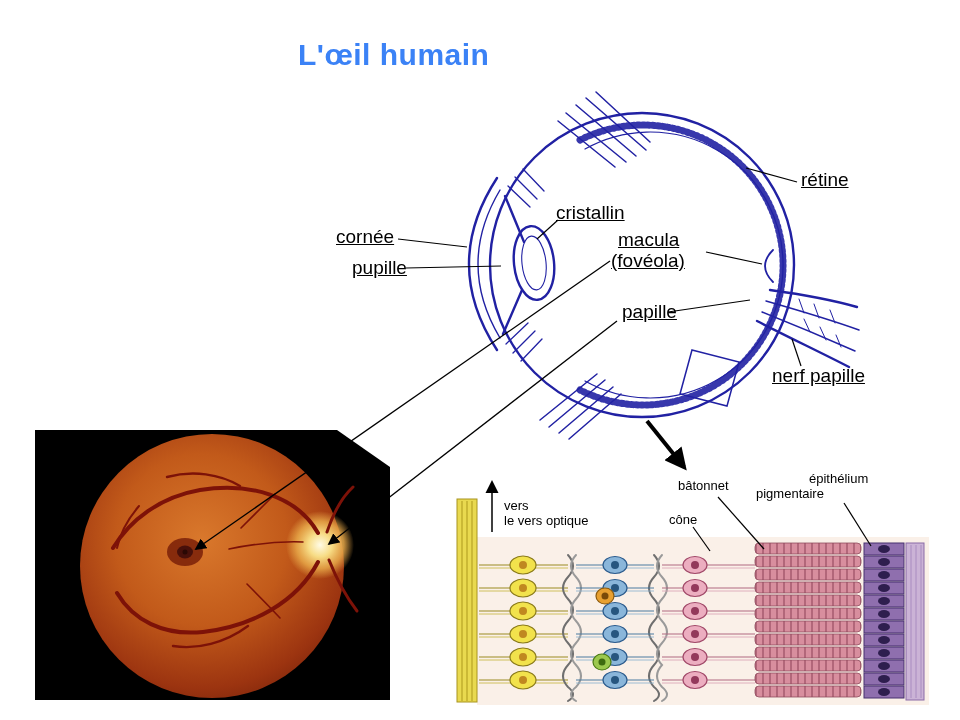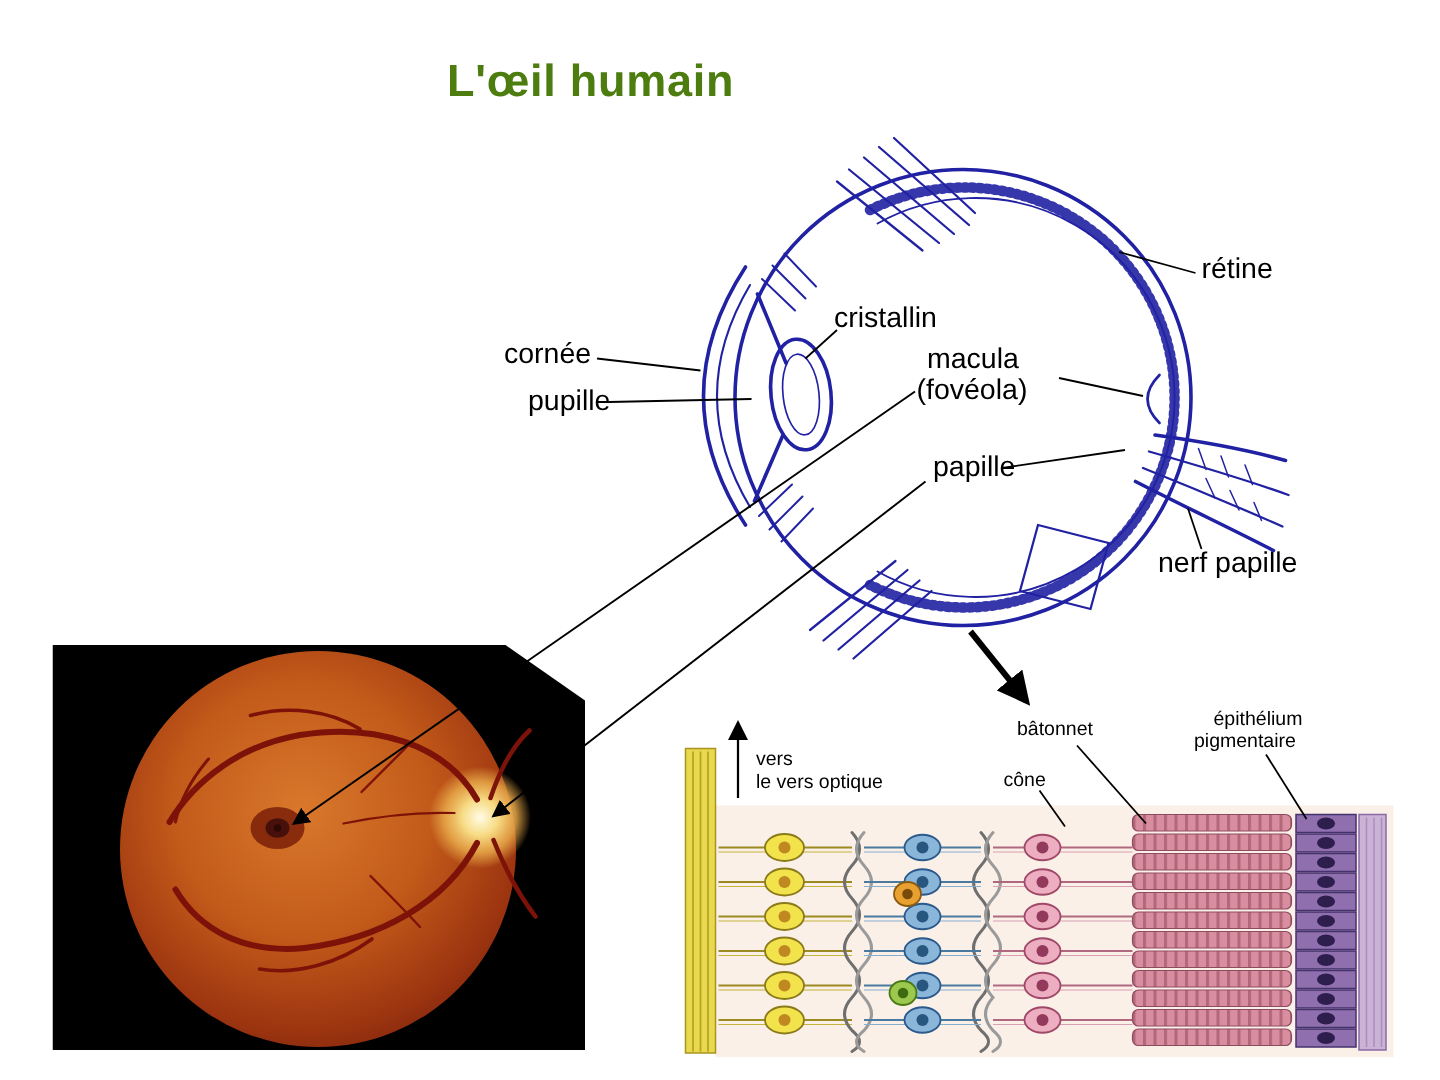--- a/index.html
+++ b/index.html
@@ -1,20 +1,20 @@
 <!DOCTYPE html>
 <html><head>
 <meta charset="utf-8">
 <style>
   html,body{margin:0;padding:0;}
   body{width:960px;height:720px;background:#ffffff;font-family:"Liberation Sans",sans-serif;position:relative;overflow:hidden;}
   .abs{position:absolute;}
-  .lbl{position:absolute;z-index:20;font-size:19px;color:#000;white-space:nowrap;line-height:1.05;}
+  .lbl{position:absolute;z-index:20;font-size:19px;color:#000;white-space:nowrap;line-height:1.05;text-decoration:underline;}
   .lbl-sm{position:absolute;z-index:20;font-size:13px;color:#000;white-space:nowrap;line-height:1.05;}
-  .title{position:absolute;z-index:20;left:298px;top:38px;font-size:30px;font-weight:bold;color:#4d7c0f;letter-spacing:0.5px;}
+  .title{position:absolute;z-index:20;left:298px;top:38px;font-size:30px;font-weight:bold;color:#3b82f6;letter-spacing:0.5px;}
   svg{display:block;}
 </style>
 </head>
 <body>
 
 <div class="abs" style="left:35px;top:430px;width:355px;height:270px;z-index:10">
   <svg width="355" height="270" viewBox="0 0 355 270">
     <defs>
       <radialGradient id="fg" cx="0.46" cy="0.4" r="0.72">
         <stop offset="0" stop-color="#d9782c"></stop>
@@ -183,21 +183,21 @@
 <div class="lbl" style="left:611px;top:251px">(fovéola)</div>
 <div class="lbl" style="left:352px;top:258px">pupille</div>
 <div class="lbl" style="left:622px;top:302px">papille</div>
 <div class="lbl" style="left:772px;top:366px">nerf papille</div>
 
 <div class="lbl-sm" style="left:504px;top:499px">vers</div>
 <div class="lbl-sm" style="left:504px;top:514px">le vers optique</div>
 <div class="lbl-sm" style="left:678px;top:479px">bâtonnet</div>
 <div class="lbl-sm" style="left:669px;top:513px">cône</div>
 <div class="lbl-sm" style="left:809px;top:472px">épithélium</div>
-<div class="lbl-sm" style="left:796px;top:487px">pigmentaire</div>
+<div class="lbl-sm" style="left:756px;top:487px">pigmentaire</div>
 
 <svg class="abs" style="left:0;top:0;z-index:30;pointer-events:none" width="960" height="720" viewBox="0 0 960 720">
   <defs>
     <marker id="ah-s" viewBox="0 0 10 10" refX="8.5" refY="5" markerWidth="9" markerHeight="9" orient="auto">
         <path d="M0,0 L10,5 L0,10 Z" fill="#000"></path>
       </marker>
     <marker id="ah-b" viewBox="0 0 10 10" refX="8" refY="5" markerWidth="5.5" markerHeight="5.5" orient="auto">
         <path d="M0,0 L10,5 L0,10 Z" fill="#000"></path>
       </marker>
   </defs>

